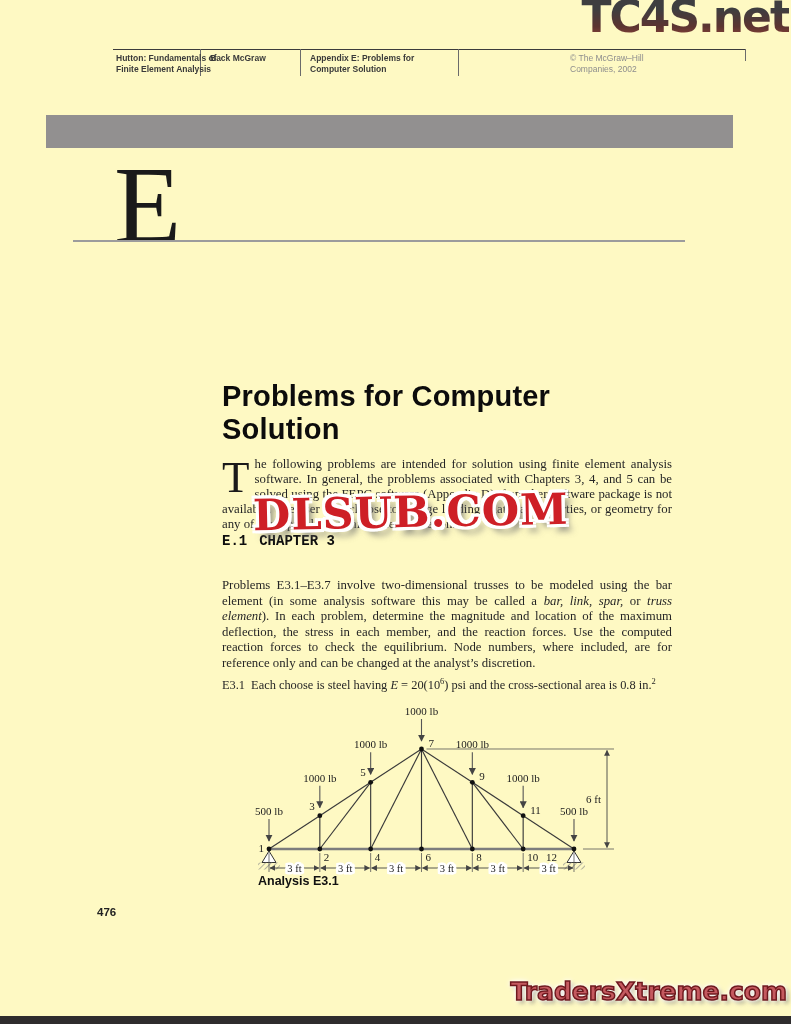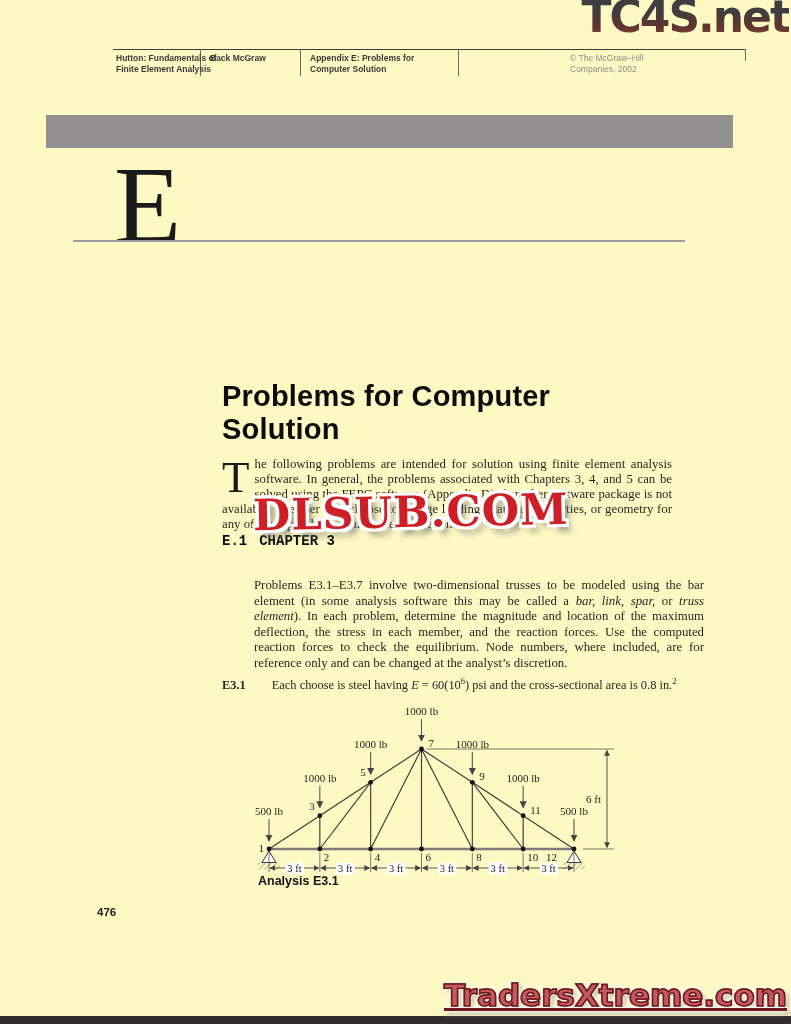--- a/index.html
+++ b/index.html
@@ -25,46 +25,46 @@
   .page-title{position:absolute;left:222px;top:349px;width:430px;
               font-family:"Liberation Sans","DejaVu Sans",sans-serif;
               font-size:29px;line-height:33px;font-weight:bold;color:#0c0c0c;letter-spacing:0.2px;margin-top:31px;}
   .body-col{position:absolute;left:222px;width:450px;font-size:12.8px;line-height:14.9px;
             text-align:justify;color:#262626;}
   .intro{top:457px;}
   .dropcap{float:left;font-size:45px;line-height:37px;padding:2px 5px 0 0;color:#1a1a1a;}
   .sec-head{position:absolute;left:222px;top:533px;font-family:Liberation Mono, monospace;
             font-size:14px;font-weight:bold;color:#0e0e0e;}
   .sec-head .sec-label{margin-right:12px;}
-  .para2{top:578px;line-height:15.5px;margin-left:32px;}
+  .para2{top:578px;line-height:15.5px;}
   .problem-line{position:absolute;left:222px;top:678px;width:460px;font-size:12.4px;color:#262626;white-space:nowrap;}
-  .problem-num{font-weight:bold;margin-right:26px;}
+  .problem-num{font-weight:normal;margin-right:6px;}
   sup{font-size:8.5px;vertical-align:super;line-height:0;}
   .fig-svg{position:absolute;left:245px;top:696px;}
   .figtext{font-family:"Liberation Serif",serif;font-size:11px;fill:#222;}
   .dimtext{font-family:"Liberation Serif",serif;font-size:10.5px;fill:#222;paint-order:stroke;stroke:#ffffff;stroke-width:5px;}
   .fig-caption{position:absolute;left:258px;top:874px;font-family:"Liberation Sans",sans-serif;
                font-size:12.5px;font-weight:bold;color:#111;}
   .page-num{position:absolute;left:97px;top:906px;font-family:"Liberation Sans",sans-serif;
             font-size:11.5px;font-weight:bold;color:#222;text-align:center;}
 
   
   .wm-top{position:absolute;right:2px;top:-9px;font-family:"DejaVu Sans","Liberation Sans",sans-serif;
           font-size:44px;font-weight:bold;letter-spacing:-2px;
           background:linear-gradient(180deg,#3e3e40 35%,#5c3430 70%,#93453a 95%);
           -webkit-background-clip:text;background-clip:text;color:transparent;z-index:9;}
   .wm-mid{position:absolute;left:253px;top:487px;font-family:"DejaVu Serif","Liberation Serif",serif;
           font-size:43px;font-weight:bold;letter-spacing:1px;color:#ce1f26;transform:rotate(-1.2deg);
           text-shadow:-3px -3px 0 #fff,3px -3px 0 #fff,-3px 3px 0 #fff,3px 3px 0 #fff,
                       -3px 0 0 #fff,3px 0 0 #fff,0 -3px 0 #fff,0 3px 0 #fff,
                       6px 7px 6px rgba(110,110,110,.75);z-index:9;}
   .wm-bot{position:absolute;right:4px;top:977px;font-family:"DejaVu Sans","Liberation Sans",sans-serif;
-          font-size:31px;font-weight:bold;color:#c4595f;
+          font-size:25px;font-weight:bold;color:#c4595f;
           -webkit-text-stroke:1.5px #6e181d;
-          text-shadow:0 0 3px #fff,0 0 5px #fff,0 0 7px #fff,3px 3px 4px rgba(60,60,60,.55);z-index:9;text-decoration:underline;}
+          text-shadow:0 0 3px #fff,0 0 5px #fff,0 0 7px #fff,3px 3px 4px rgba(60,60,60,.55);z-index:9;}
   .bottom-bar{position:absolute;left:0;top:1016px;width:791px;height:8px;background:#2e2c2d;}
 </style>
 </head>
 <body>
 
 <div class="page">
 
   <div class="wm-top">TC4S.net</div>
 
   <div class="hdr-rule"></div>
@@ -92,21 +92,21 @@
 
   <div class="wm-mid">DLSUB.COM</div>
 
   <div class="sec-head">
     <span class="sec-label">E.1</span><span>CHAPTER 3</span>
   </div>
 
   <div class="body-col para2"><span>Problems E3.1–E3.7 involve two-dimensional trusses to be modeled using the bar element (in some analysis software this may be called a </span><span style="font-style: italic;">bar, link, spar,</span><span> or </span><span style="font-style: italic;">truss element</span><span>). In each problem, determine the magnitude and location of the maximum deflection, the stress in each member, and the reaction forces. Use the computed reaction forces to check the equilibrium. Node numbers, where included, are for reference only and can be changed at the analyst’s discretion.</span></div>
 
   <div class="problem-line">
-    <span class="problem-num">E3.1</span><span><span>Each choose is steel having </span><span style="font-style: italic;">E</span><span> = 60(10</span><sup>6</sup><span>) psi and the cross-sectional area is 0.8 in.</span><sup>2</sup></span>
+    <span class="problem-num">E3.1</span><span><span>Each choose is steel having </span><span style="font-style: italic;">E</span><span> = 20(10</span><sup>6</sup><span>) psi and the cross-sectional area is 0.8 in.</span><sup>2</sup></span>
   </div>
 
   <svg class="fig-svg" width="430" height="200" viewBox="0 0 430 200">
       <defs>
         <marker id="arr" viewBox="0 0 10 10" refX="9" refY="5" markerWidth="6.5" markerHeight="6.5" orient="auto-start-reverse">
           <path d="M0,0 L10,5 L0,10 z" fill="#444"></path>
         </marker>
         <pattern id="hatch" width="4" height="4" patternUnits="userSpaceOnUse" patternTransform="rotate(45)">
           <line x1="0" y1="0" x2="0" y2="4" stroke="#8a8a8a" stroke-width="1.3"></line>
         </pattern>

